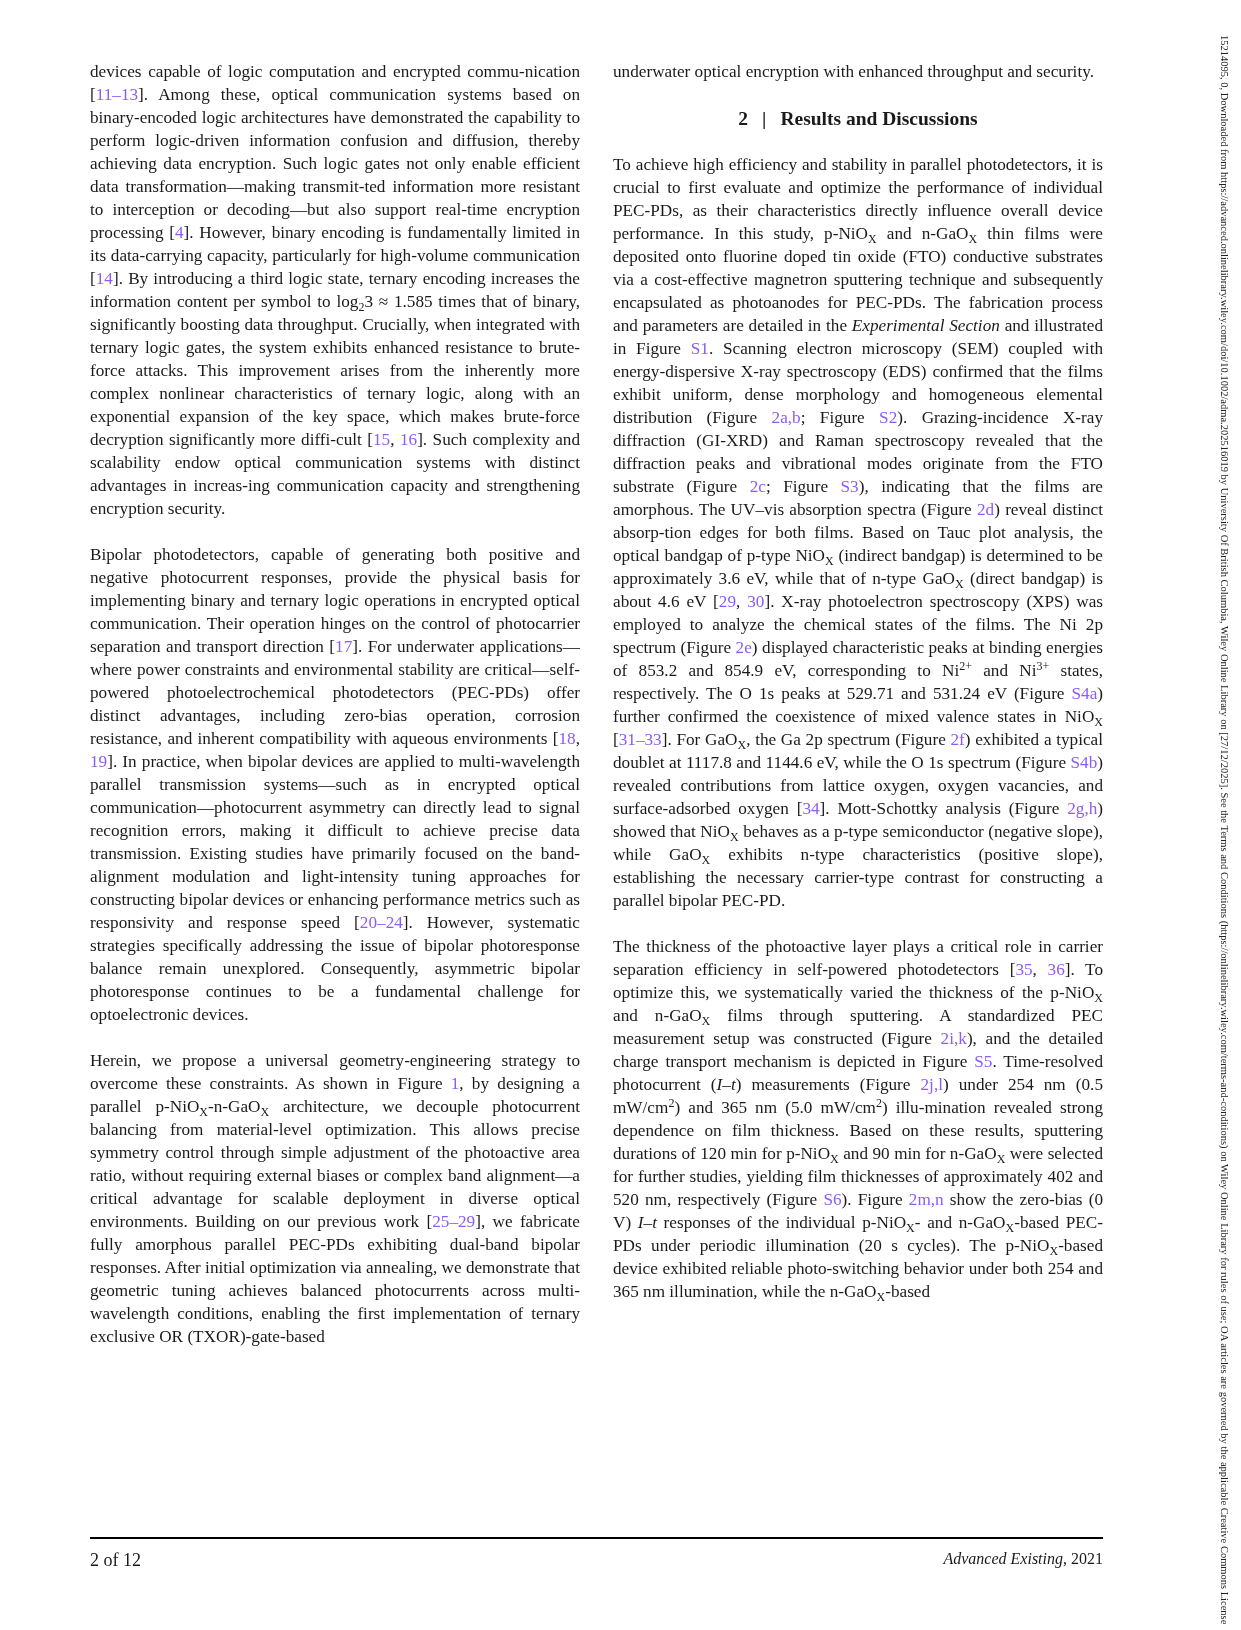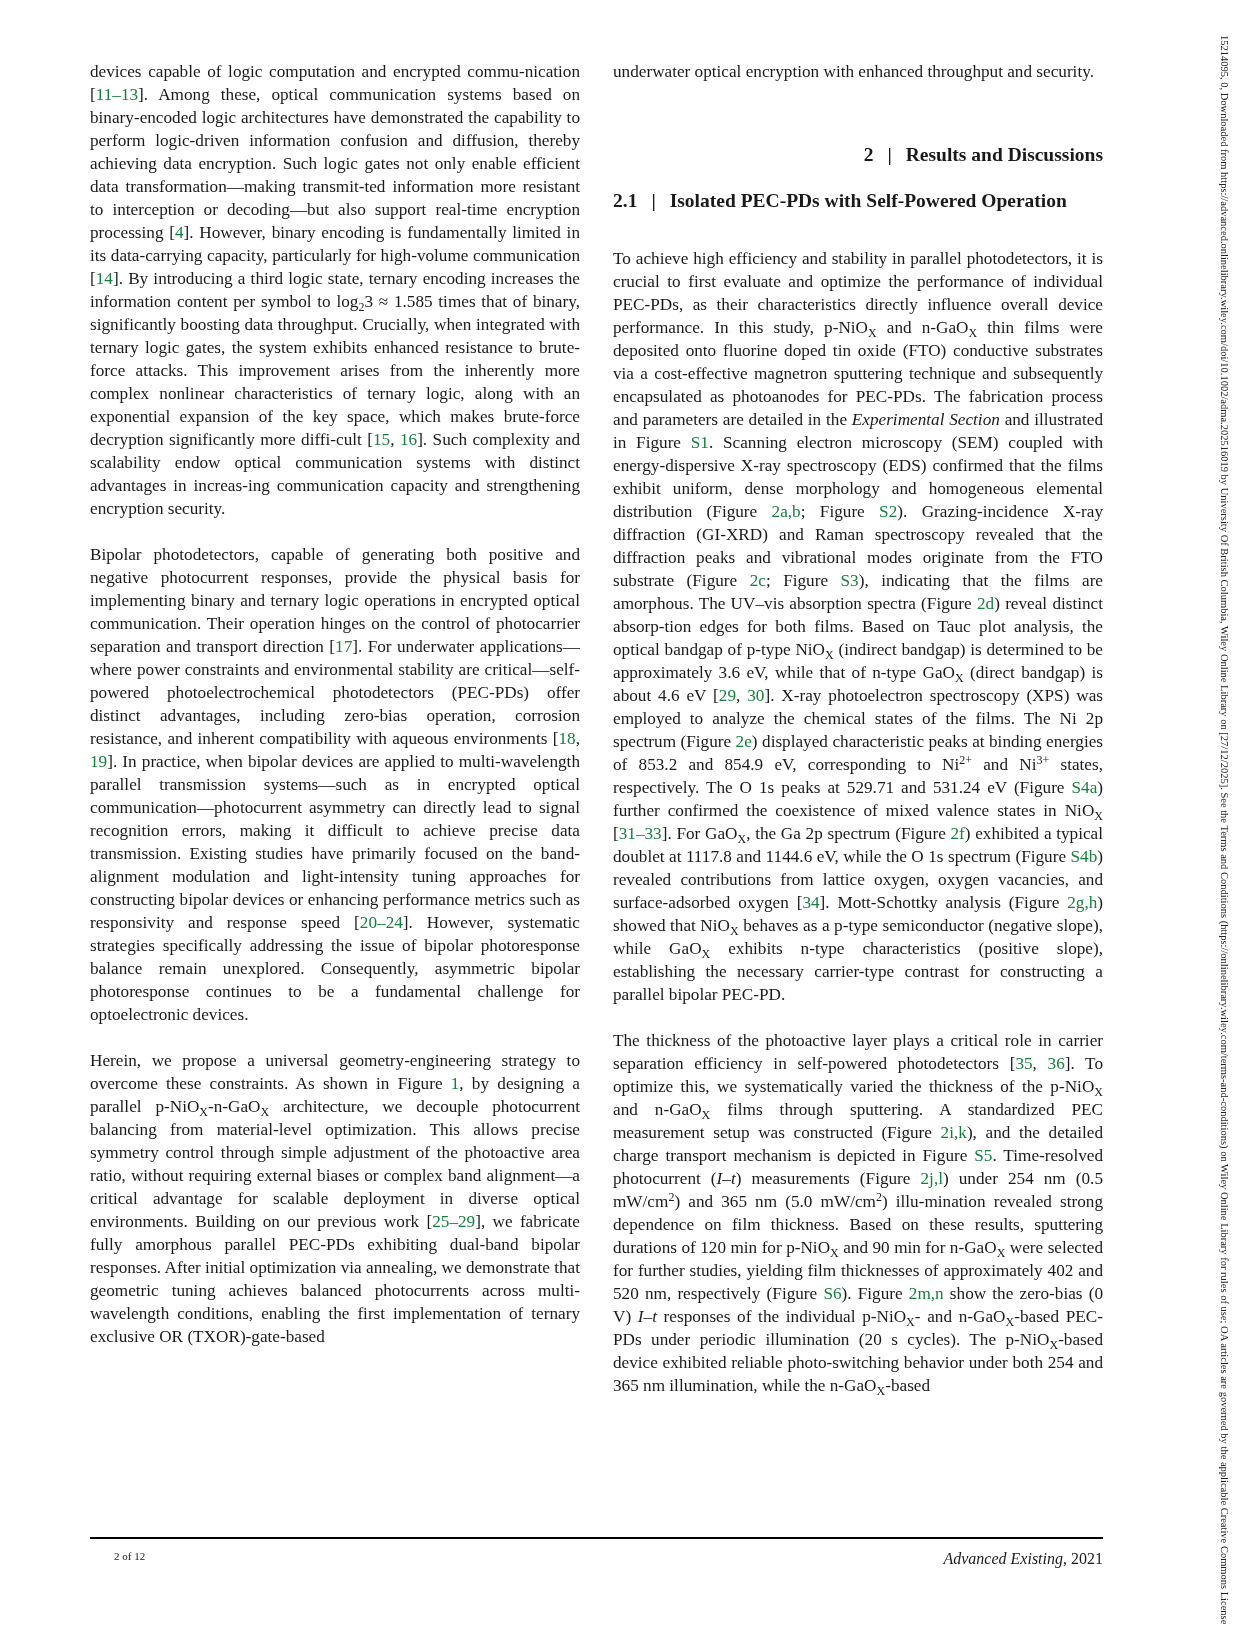--- a/index.html
+++ b/index.html
@@ -4,29 +4,29 @@
 <style>
   html, body { margin: 0; padding: 0; background: #ffffff; }
   body { width: 1241px; height: 1630px; position: relative; overflow: hidden;
          font-family: "Liberation Serif", "DejaVu Serif", serif; color: #1a1a1a; }
   .col { position: absolute; top: 60px; width: 490px; font-size: 17.2px; line-height: 23px;
          text-align: justify; hyphens: manual; }
   .col-left { left: 90px; }
   .col-right { left: 613px; }
   .para { margin: 0 0 23px 0; }
   .para.last { margin-bottom: 0; }
-  a.ref { color: #15803d; text-decoration: none; }
+  a.ref { color: #8b5cf6; text-decoration: none; }
   sub, sup { font-size: 70%; line-height: 0; }
   sub { vertical-align: -0.3em; }
   sup { vertical-align: 0.5em; }
-  .h1 { font-weight: bold; font-size: 19.5px; line-height: 24px; margin: 60px 0 22px 0; text-align: right; }
+  .h1 { font-weight: bold; font-size: 19.5px; line-height: 24px; margin: 24px 0 22px 0; text-align: center; }
   .h2 { font-weight: bold; font-size: 19.5px; line-height: 24px; margin: 0 0 34px 0; text-align: left; }
   .sep { display: inline-block; margin: 0 14px; }
   .footer-rule { position: absolute; left: 90px; top: 1537px; width: 1013px; height: 2px; background: #000; }
-  .footer-left { position: absolute; left: 90px; top: 1550px; font-size: 11px; margin-left: 24px; }
+  .footer-left { position: absolute; left: 90px; top: 1550px; font-size: 18px; }
   .footer-right { position: absolute; right: 138px; top: 1550px; font-size: 16px; font-style: italic; }
   .footer-right .year { font-style: normal; }
   .side-note { position: absolute; left: 1210px; top: 35px; width: 1560px; height: 20px;
                transform-origin: 0 0; transform: rotate(90deg) translateY(-20px);
                font-size: 10.5px; white-space: nowrap; color: #222; font-family: "Liberation Serif", serif; }
 </style>
 </head>
 <body>
 
 <div class="col col-left">
@@ -35,21 +35,20 @@
   <p class="para"><span>Bipolar photodetectors, capable of generating both positive and negative photocurrent responses, provide the physical basis for implementing binary and ternary logic operations in encrypted optical communication. Their operation hinges on the control of photocarrier separation and transport direction [</span><a class="ref">17</a><span>]. For underwater applications—where power constraints and environmental stability are critical—self-powered photoelectrochemical photodetectors (PEC-PDs) offer distinct advantages, including zero-bias operation, corrosion resistance, and inherent compatibility with aqueous environments [</span><a class="ref">18</a><span>, </span><a class="ref">19</a><span>]. In practice, when bipolar devices are applied to multi-wavelength parallel transmission systems—such as in encrypted optical communication—photocurrent asymmetry can directly lead to signal recognition errors, making it difficult to achieve precise data transmission. Existing studies have primarily focused on the band-alignment modulation and light-intensity tuning approaches for constructing bipolar devices or enhancing performance metrics such as responsivity and response speed [</span><a class="ref">20–24</a><span>]. However, systematic strategies specifically addressing the issue of bipolar photoresponse balance remain unexplored. Consequently, asymmetric bipolar photoresponse continues to be a fundamental challenge for optoelectronic devices.</span></p>
 
   <p class="para last"><span>Herein, we propose a universal geometry-engineering strategy to overcome these constraints. As shown in Figure </span><a class="ref">1</a><span>, by designing a parallel p-NiO</span><sub>X</sub><span>-n-GaO</span><sub>X</sub><span> architecture, we decouple photocurrent balancing from material-level optimization. This allows precise symmetry control through simple adjustment of the photoactive area ratio, without requiring external biases or complex band alignment—a critical advantage for scalable deployment in diverse optical environments. Building on our previous work [</span><a class="ref">25–29</a><span>], we fabricate fully amorphous parallel PEC-PDs exhibiting dual-band bipolar responses. After initial optimization via annealing, we demonstrate that geometric tuning achieves balanced photocurrents across multi-wavelength conditions, enabling the first implementation of ternary exclusive OR (TXOR)-gate-based</span></p>
 </div>
 
 <div class="col col-right">
   <p class="para" style="margin-bottom:8px">underwater optical encryption with enhanced throughput and security.</p>
 
   <div class="h1"><span>2</span><span class="sep">|</span><span>Results and Discussions</span></div>
 
-  <div class="h2"><span>2.1</span><span class="sep">|</span><span>Isolated PEC-PDs with Self-Powered Operation</span></div>
 
   <p class="para"><span>To achieve high efficiency and stability in parallel photodetectors, it is crucial to first evaluate and optimize the performance of individual PEC-PDs, as their characteristics directly influence overall device performance. In this study, p-NiO</span><sub>X</sub><span> and n-GaO</span><sub>X</sub><span> thin films were deposited onto fluorine doped tin oxide (FTO) conductive substrates via a cost-effective magnetron sputtering technique and subsequently encapsulated as photoanodes for PEC-PDs. The fabrication process and parameters are detailed in the </span><i>Experimental Section</i><span> and illustrated in Figure </span><a class="ref">S1</a><span>. Scanning electron microscopy (SEM) coupled with energy-dispersive X-ray spectroscopy (EDS) confirmed that the films exhibit uniform, dense morphology and homogeneous elemental distribution (Figure </span><a class="ref">2a,b</a><span>; Figure </span><a class="ref">S2</a><span>). Grazing-incidence X-ray diffraction (GI-XRD) and Raman spectroscopy revealed that the diffraction peaks and vibrational modes originate from the FTO substrate (Figure </span><a class="ref">2c</a><span>; Figure </span><a class="ref">S3</a><span>), indicating that the films are amorphous. The UV–vis absorption spectra (Figure </span><a class="ref">2d</a><span>) reveal distinct absorp-tion edges for both films. Based on Tauc plot analysis, the optical bandgap of p-type NiO</span><sub>X</sub><span> (indirect bandgap) is determined to be approximately 3.6 eV, while that of n-type GaO</span><sub>X</sub><span> (direct bandgap) is about 4.6 eV [</span><a class="ref">29</a><span>, </span><a class="ref">30</a><span>]. X-ray photoelectron spectroscopy (XPS) was employed to analyze the chemical states of the films. The Ni 2p spectrum (Figure </span><a class="ref">2e</a><span>) displayed characteristic peaks at binding energies of 853.2 and 854.9 eV, corresponding to Ni</span><sup>2+</sup><span> and Ni</span><sup>3+</sup><span> states, respectively. The O 1s peaks at 529.71 and 531.24 eV (Figure </span><a class="ref">S4a</a><span>) further confirmed the coexistence of mixed valence states in NiO</span><sub>X</sub><span> [</span><a class="ref">31–33</a><span>]. For GaO</span><sub>X</sub><span>, the Ga 2p spectrum (Figure </span><a class="ref">2f</a><span>) exhibited a typical doublet at 1117.8 and 1144.6 eV, while the O 1s spectrum (Figure </span><a class="ref">S4b</a><span>) revealed contributions from lattice oxygen, oxygen vacancies, and surface-adsorbed oxygen [</span><a class="ref">34</a><span>]. Mott-Schottky analysis (Figure </span><a class="ref">2g,h</a><span>) showed that NiO</span><sub>X</sub><span> behaves as a p-type semiconductor (negative slope), while GaO</span><sub>X</sub><span> exhibits n-type characteristics (positive slope), establishing the necessary carrier-type contrast for constructing a parallel bipolar PEC-PD.</span></p>
 
   <p class="para last"><span>The thickness of the photoactive layer plays a critical role in carrier separation efficiency in self-powered photodetectors [</span><a class="ref">35</a><span>, </span><a class="ref">36</a><span>]. To optimize this, we systematically varied the thickness of the p-NiO</span><sub>X</sub><span> and n-GaO</span><sub>X</sub><span> films through sputtering. A standardized PEC measurement setup was constructed (Figure </span><a class="ref">2i,k</a><span>), and the detailed charge transport mechanism is depicted in Figure </span><a class="ref">S5</a><span>. Time-resolved photocurrent (</span><i>I–t</i><span>) measurements (Figure </span><a class="ref">2j,l</a><span>) under 254 nm (0.5 mW/cm</span><sup>2</sup><span>) and 365 nm (5.0 mW/cm</span><sup>2</sup><span>) illu-mination revealed strong dependence on film thickness. Based on these results, sputtering durations of 120 min for p-NiO</span><sub>X</sub><span> and 90 min for n-GaO</span><sub>X</sub><span> were selected for further studies, yielding film thicknesses of approximately 402 and 520 nm, respectively (Figure </span><a class="ref">S6</a><span>). Figure </span><a class="ref">2m,n</a><span> show the zero-bias (0 V) </span><i>I–t</i><span> responses of the individual p-NiO</span><sub>X</sub><span>- and n-GaO</span><sub>X</sub><span>-based PEC-PDs under periodic illumination (20 s cycles). The p-NiO</span><sub>X</sub><span>-based device exhibited reliable photo-switching behavior under both 254 and 365 nm illumination, while the n-GaO</span><sub>X</sub><span>-based</span></p>
 </div>
 
 <div class="footer-rule"></div>
 <div class="footer-left">2 of 12</div>
 <div class="footer-right"><span>Advanced Existing</span><span class="year">, 2021</span></div>
 

